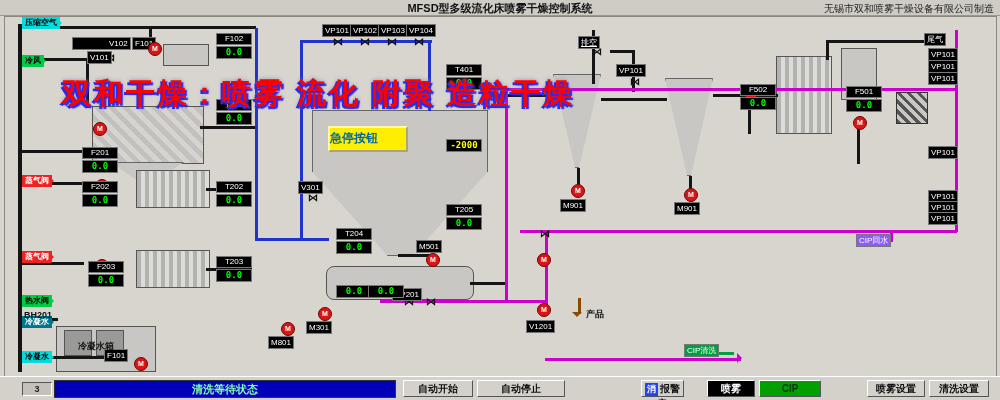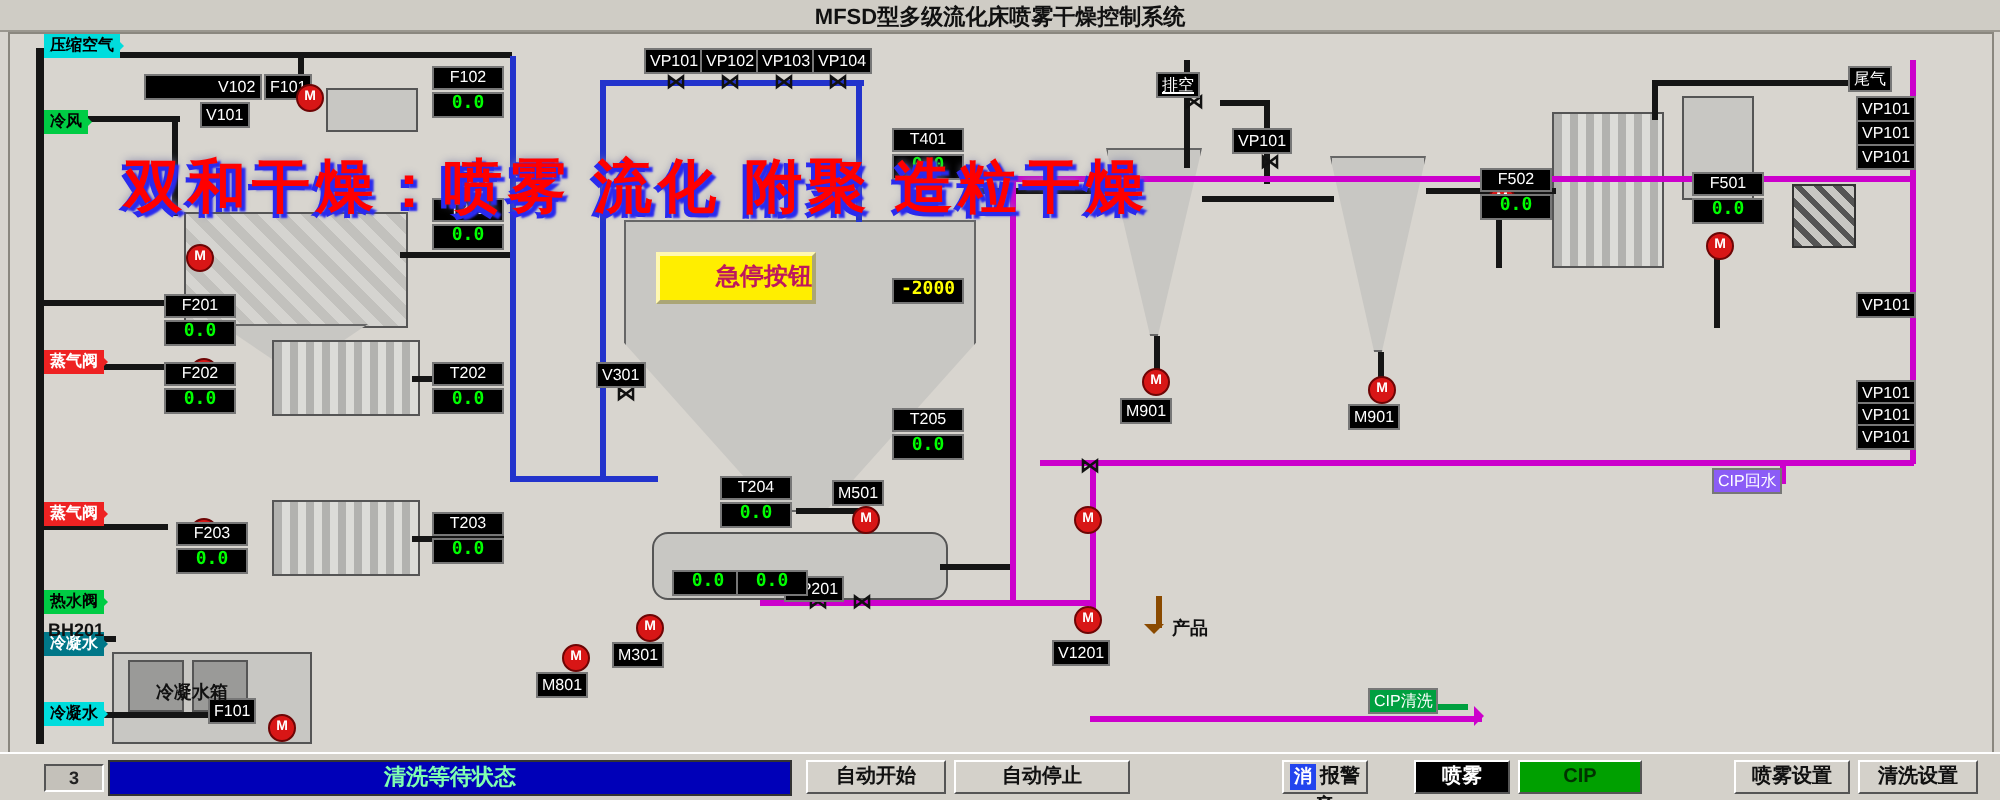--- a/index.html
+++ b/index.html
@@ -50,22 +50,22 @@
     text-align:center;border:1px solid #777}
   .disp .val{background:#000;color:#00ff00;
     font:bold 9px "DejaVu Sans Mono",monospace;height:11px;line-height:11px;
     text-align:center;border:1px solid #777;margin-top:1px}
   .disp.yellow .val{color:#ffff00}
   #watermark{position:absolute;left:62px;top:74px;font-size:29px;font-weight:bold;
     color:#ff0000;letter-spacing:3px;white-space:nowrap;z-index:50;
     text-shadow:-2px 2px 0 #2a2aee,2px 2px 1px #2a2aee,0 0 4px #88a
     }
   #estop{position:absolute;left:328px;top:126px;width:76px;height:22px;
-    background:#ffee00;border:2px outset #fff8b0;color:#be185d;font-weight:bold;
-    font-size:12px;text-align:right;line-height:20px;z-index:20;cursor:pointer}
+    background:#ffee00;border:2px outset #fff8b0;color:#0369a1;font-weight:bold;
+    font-size:12px;text-align:left;line-height:20px;z-index:20;cursor:pointer}
   
   #bottombar{position:absolute;left:0;bottom:0;width:1000px;height:23px;
     background:#d4d1ca;border-top:1px solid #fff;z-index:60}
   #counter{position:absolute;left:22px;top:5px;width:28px;height:12px;
     border:1px solid;border-color:#555 #fff #fff #555;background:#c4c1ba;
     font-size:9px;font-weight:bold;color:#222;text-align:center;line-height:12px}
   #statusbar{position:absolute;left:54px;top:3px;width:340px;height:16px;
     background:#0000b8;color:#7fffb0;font-size:11px;font-weight:bold;
     text-align:center;line-height:16px;border:1px solid #333}
   .bbtn{position:absolute;top:3px;height:17px;background:#d4d1ca;
@@ -192,21 +192,21 @@
       <div class="val">0.0</div>
     </div>
     <div class="disp" style="left: 82px; top: 181px;">
       <div class="lab">F202</div>
       <div class="val">0.0</div>
     </div>
     <div class="disp" style="left: 88px; top: 261px;">
       <div class="lab">F203</div>
       <div class="val">0.0</div>
     </div>
-    <div class="disp" style="left: 336px; top: 238px; margin-left: 24px;">
+    <div class="disp" style="left: 336px; top: 228px;">
       <div class="lab">T204</div>
       <div class="val">0.0</div>
     </div>
     <div class="disp" style="left: 446px; top: 204px;">
       <div class="lab">T205</div>
       <div class="val">0.0</div>
     </div>
     <div class="disp" style="left: 740px; top: 84px;">
       <div class="lab">F502</div>
       <div class="val">0.0</div>
@@ -218,21 +218,21 @@
     <div class="disp yellow" style="left: 446px; top: 138px;">
       <div class="val">-2000</div>
     </div>
     <div class="disp" style="left: 336px; top: 284px;">
       <div class="val">0.0</div>
     </div>
     <div class="disp" style="left: 368px; top: 284px;">
       <div class="val">0.0</div>
     </div>
     <div class="plabel" style="left: 72px; top: 37px; padding-left: 36px;">V102</div>
-    <div class="plabel" style="left: 100px; top: 51px;">V101</div>
+    <div class="plabel" style="left: 87px; top: 51px;">V101</div>
     <div class="plabel" style="left: 132px; top: 37px;">F101</div>
     <div class="plabel" style="left: 322px; top: 24px;">VP101</div>
     <div class="plabel" style="left: 350px; top: 24px;">VP102</div>
     <div class="plabel" style="left: 378px; top: 24px;">VP103</div>
     <div class="plabel" style="left: 406px; top: 24px;">VP104</div>
     <div class="plabel" style="left: 578px; top: 36px; text-decoration: underline;">排空</div>
     <div class="plabel" style="left: 616px; top: 64px;">VP101</div>
     <div class="plabel" style="left: 924px; top: 33px;">尾气</div>
     <div class="plabel" style="left: 928px; top: 48px;">VP101</div>
     <div class="plabel" style="left: 928px; top: 60px;">VP101</div>
@@ -266,20 +266,21 @@
     <div class="pump" style="left: 853px; top: 116px;">M</div>
     <div class="pump" style="left: 537px; top: 253px;">M</div>
     <div class="pump" style="left: 537px; top: 303px;">M</div>
     <div class="pump" style="left: 281px; top: 322px;">M</div>
     <div class="pump" style="left: 318px; top: 307px;">M</div>
     <div class="pump" style="left: 134px; top: 357px;">M</div>
   </div>
 
 <div id="titlebar">
   <div class="ttl">MFSD型多级流化床喷雾干燥控制系统</div>
+  <div class="co">无锡市双和喷雾干燥设备有限公司制造</div>
 </div>
 
 <div id="bottombar">
   <div id="counter">3</div>
   <div id="statusbar">清洗等待状态</div>
   <div id="btnhost">
       <div class="bbtn" style="left: 403px; width: 70px;">自动开始</div>
       <div class="bbtn" style="left: 477px; width: 88px;">自动停止</div>
       <div class="bbtn" style="left: 641px; width: 43px;"><span class="mute-ico">消</span>报警音</div>
       <div class="bbtn" style="left: 707px; width: 48px; background: rgb(0, 0, 0); color: rgb(255, 255, 255);">喷雾</div>

